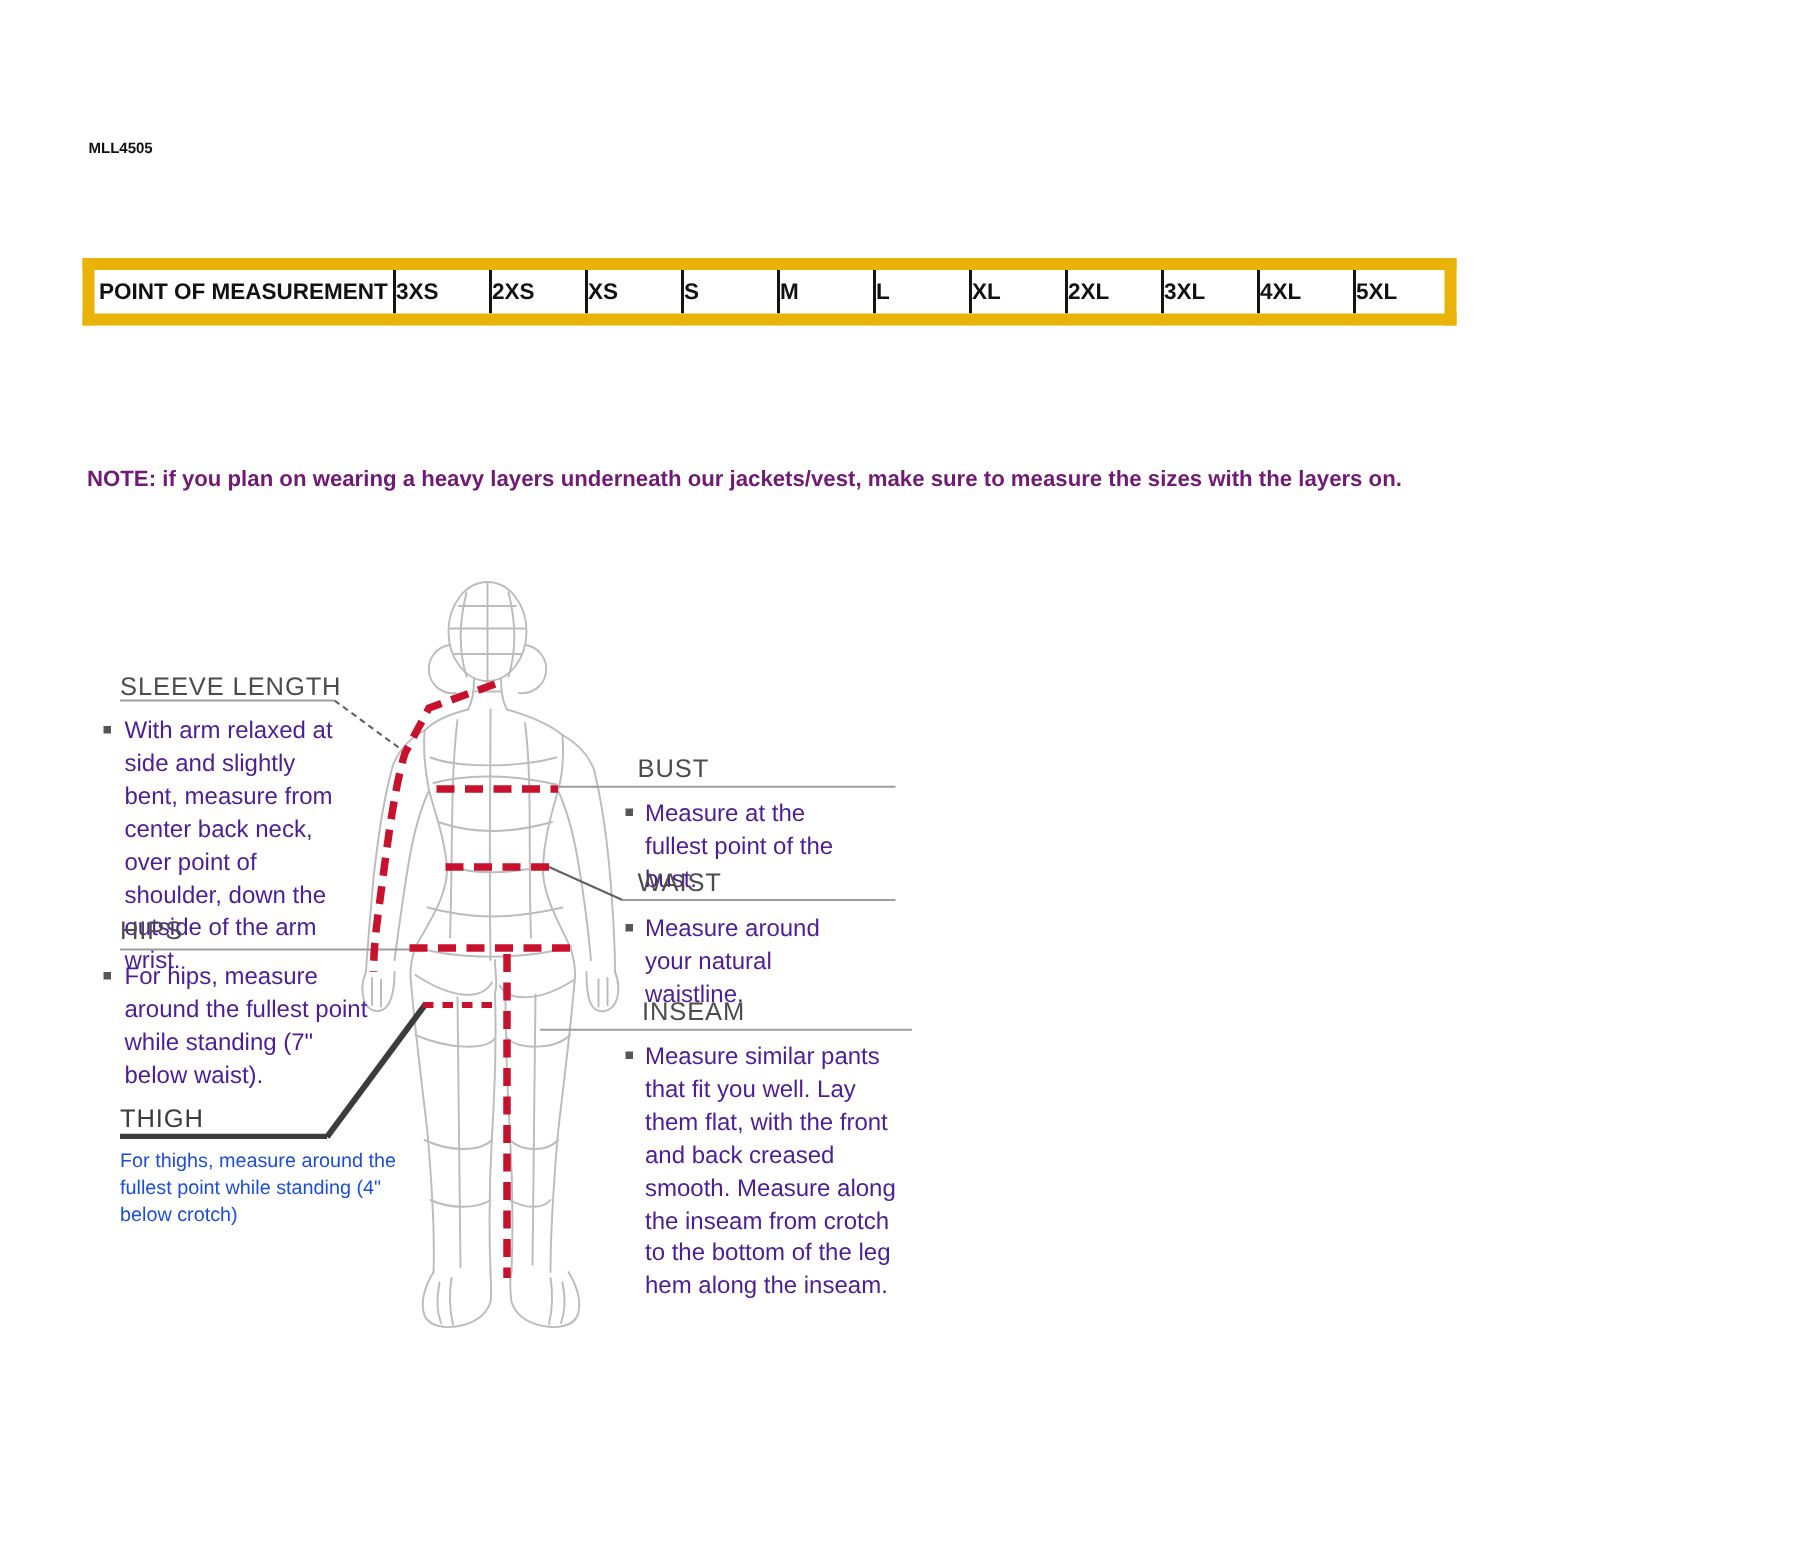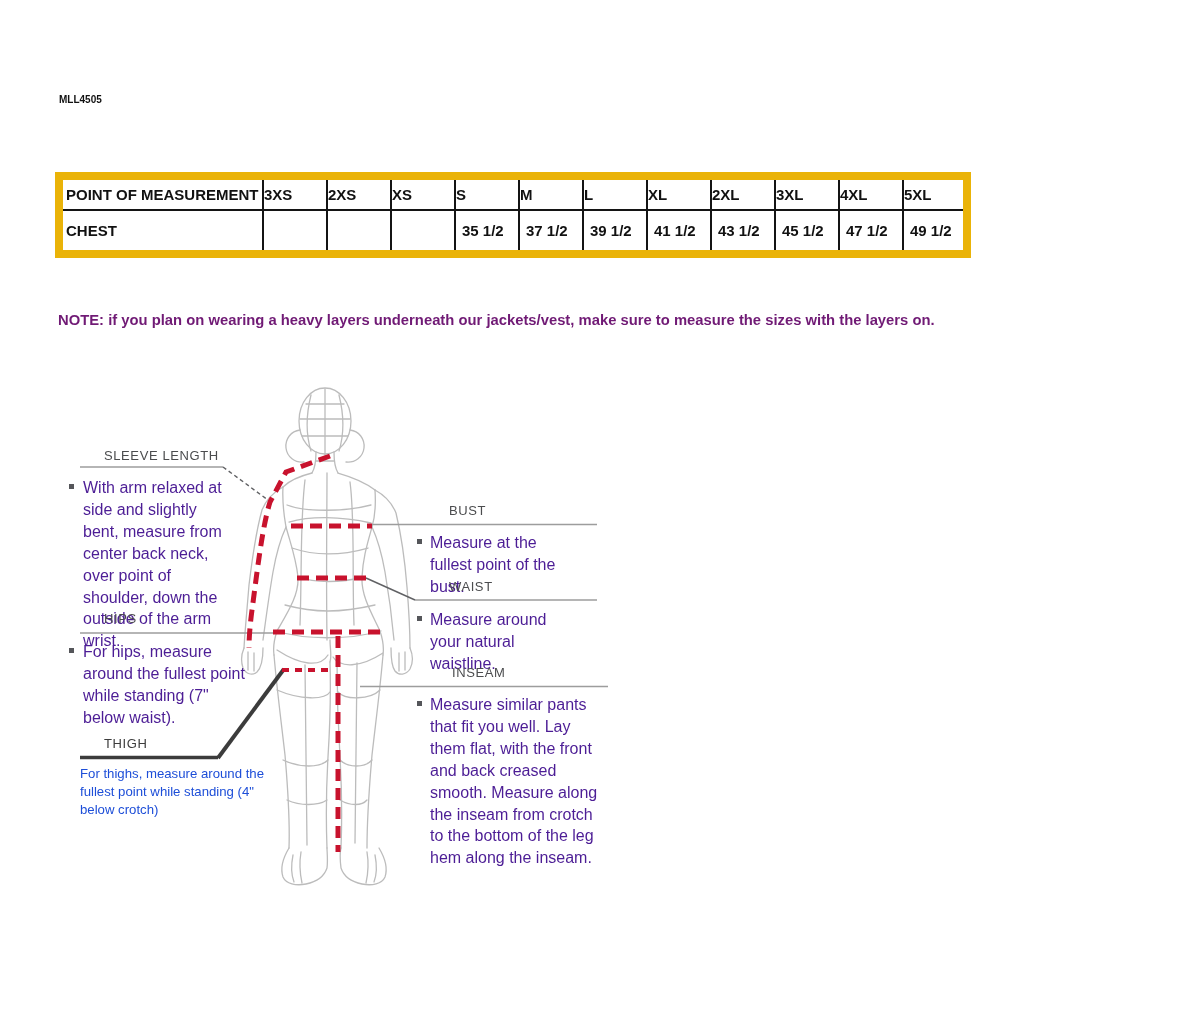--- a/index.html
+++ b/index.html
@@ -18,21 +18,21 @@
     padding:0 0 0 6px;text-align:left;vertical-align:middle;white-space:nowrap;
     overflow:hidden;
   }
   table.size-table thead th{text-align:left;height:29px;padding:0;}
   table.size-table thead th.poM{text-align:left;padding-left:3px;}
   table.size-table tbody th,table.size-table tbody td{height:39px;}
   table.size-table tbody th{padding-left:3px;}
   col.c-label{width:204px;}
   col.c-size{width:64px;}
   
-  .dg-heading{position:absolute;font-size:13px;font-weight:400;color:#4b4c4e;letter-spacing:.6px;white-space:nowrap;margin-left:24px;}
+  .dg-heading{position:absolute;font-size:17px;font-weight:400;color:#4b4c4e;letter-spacing:.6px;white-space:nowrap;}
   .dg-heading.dark{color:#3c3c3c;}
   .dg-desc{position:absolute;font-size:16px;color:#4c1d95;line-height:1.37;}
   .dg-desc.bigger{font-size:13.2px;color:#1d4ed8;line-height:1.35;}
   .dg-bullet{position:absolute;width:5px;height:5px;background:#55565a;}
   svg.diagram{position:absolute;left:0;top:0;}
 </style>
 </head>
 <body>
 
 <div class="doc-title">MLL4505</div>
@@ -63,34 +63,20 @@
           <th>M</th>
           <th>L</th>
           <th>XL</th>
           <th>2XL</th>
           <th>3XL</th>
           <th>4XL</th>
           <th>5XL</th>
         </tr>
       </thead>
       <tbody>
-        <tr>
-          <th>CHEST</th>
-          <td></td>
-          <td></td>
-          <td></td>
-          <td>35 1/2</td>
-          <td>37 1/2</td>
-          <td>39 1/2</td>
-          <td>41 1/2</td>
-          <td>43 1/2</td>
-          <td>45 1/2</td>
-          <td>47 1/2</td>
-          <td>49 1/2</td>
-        </tr>
       </tbody>
     </table>
 </div>
 
 <div class="doc-note">NOTE: if you plan on wearing a heavy layers underneath our jackets/vest, make sure to measure the sizes with the layers on.</div>
 
 <svg class="diagram" width="1200" height="1027" viewBox="0 0 1200 1027">
 
   <g stroke="#bcbcbc" stroke-width="1.3" fill="none" stroke-linecap="round">
 

